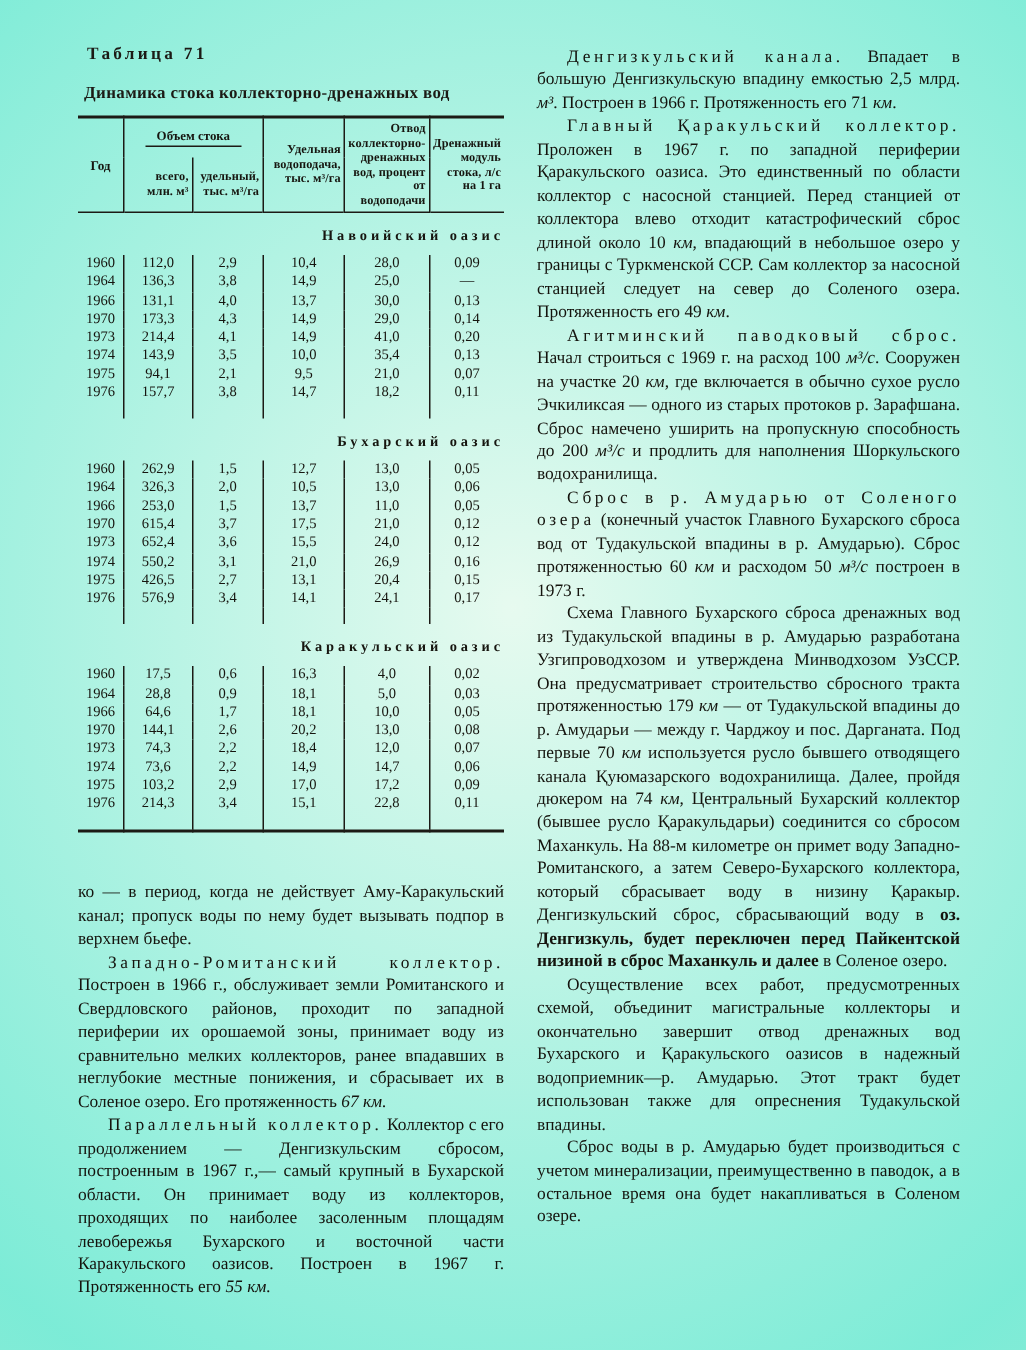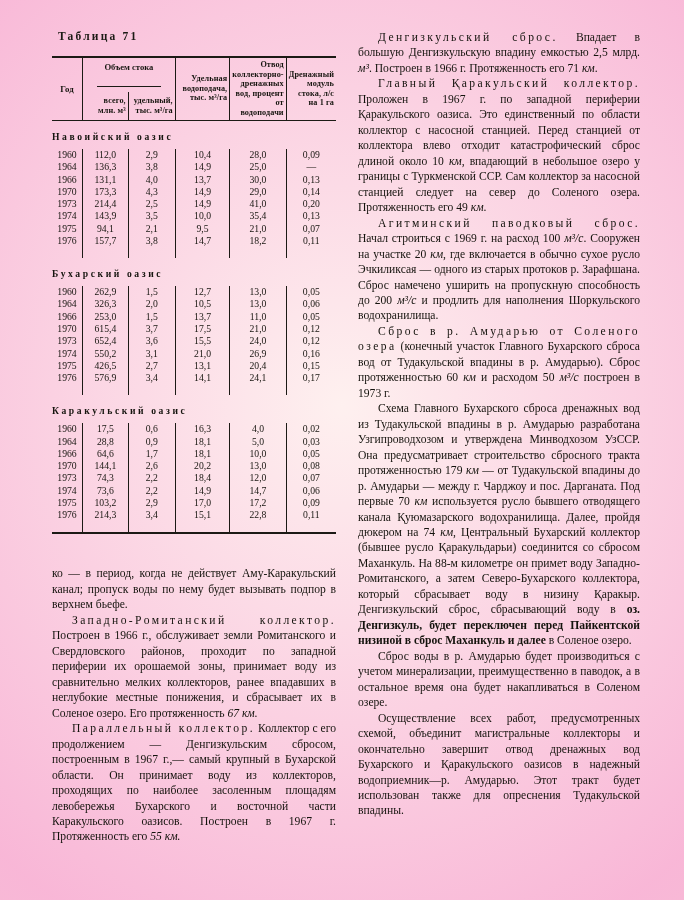--- a/index.html
+++ b/index.html
@@ -7,21 +7,21 @@
     padding: 0;
     background: #ffffff;
   }
   body {
     font-family: "Liberation Serif", "DejaVu Serif", serif;
   }
   .page {
     position: relative;
     width: 684px;
     height: 900px;
-    background: #f9a8d4;
+    background: #5eead4;
     overflow: hidden;
     box-sizing: border-box;
   }
   
   .paper-tint {
     position: absolute;
     inset: 0;
     background:
       radial-gradient(ellipse 120% 100% at 50% 45%, rgba(255,253,244,0.85) 0%, rgba(246,242,226,0.2) 65%, rgba(234,228,206,0.45) 100%);
     pointer-events: none;
@@ -79,30 +79,30 @@
   }
   .hdr-span {
     text-align: center;
     font-weight: bold;
     font-size: 8.6px;
     padding: 2px 0 2px 0 !important;
   }
   .hdr-span-inner {
     display: block;
     margin: 0 14px;
-    padding-bottom: 14px;
+    padding-bottom: 2px;
     border-bottom: 1.1px solid #1c1a15;
   }
   .hdr-year {
     text-align: center;
     font-weight: bold;
     font-size: 8.8px;
   }
   .oasis-row td {
-    text-align: left;
+    text-align: right;
     font-weight: bold;
     font-size: 9.6px;
     letter-spacing: 2.6px;
     padding: 10px 0 7px 0 !important;
   }
   .num { text-align: center; font-size: 9.7px; line-height: 1.265; }
   .yr  { text-align: center; font-size: 9.7px; line-height: 1.265; }
   .c-year { width: 34px; }
   .c-a { width: 52px; }
   .c-b { width: 48px; }
@@ -150,20 +150,21 @@
 
 <div class="page">
   <div class="paper-tint"></div>
 
   <div class="content">
     <div class="columns">
 
       <div class="col-left">
 
         <div class="tbl-caption">Таблица 71</div>
+        <div class="tbl-title">Динамика стока коллекторно-дренажных вод</div>
 
         <table class="data">
           <colgroup>
             <col class="c-year">
               <col class="c-a">
               <col class="c-b">
               <col class="c-c">
               <col class="c-d">
               <col class="c-e">
           </colgroup>
@@ -214,21 +215,21 @@
                 <td class="yr">1970</td>
                 <td class="num vline">173,3</td>
                 <td class="num vline">4,3</td>
                 <td class="num vline">14,9</td>
                 <td class="num vline">29,0</td>
                 <td class="num vline">0,14</td>
               </tr>
               <tr>
                 <td class="yr">1973</td>
                 <td class="num vline">214,4</td>
-                <td class="num vline">2,5</td>
+                <td class="num vline">4,1</td>
                 <td class="num vline">14,9</td>
                 <td class="num vline">41,0</td>
                 <td class="num vline">0,20</td>
               </tr>
               <tr>
                 <td class="yr">1974</td>
                 <td class="num vline">143,9</td>
                 <td class="num vline">3,5</td>
                 <td class="num vline">10,0</td>
                 <td class="num vline">35,4</td>
@@ -417,33 +418,33 @@
         <div class="body-text">
           <p class="noindent"><span>ко — в период, когда не действует Аму-Каракульский канал; пропуск воды по нему будет вызывать подпор в верхнем бьефе.</span></p>
           <p><span class="lead">Западно-Ромитанский коллектор.</span><span> Построен в 1966 г., обслуживает земли Ромитанского и Свердловского районов, проходит по западной периферии их орошаемой зоны, принимает воду из сравнительно мелких коллекторов, ранее впадавших в неглубокие местные понижения, и сбрасывает их в Соленое озеро. Его протяженность</span> <span class="ital">67 км.</span></p>
           <p><span class="lead">Параллельный коллектор.</span><span> Коллектор с его продолжением — Денгизкульским сбросом, построенным в 1967 г.,— самый крупный в Бухарской области. Он принимает воду из коллекторов, проходящих по наиболее засоленным площадям левобережья Бухарского и восточной части Каракульского оазисов. Построен в 1967 г. Протяженность его</span> <span class="ital">55 км.</span></p>
         </div>
       </div>
 
       <div class="col-right">
         <div class="body-text">
 
-          <p><span class="lead">Денгизкульский сброс.</span><span> Впадает в большую Денгизкульскую впадину емкостью 2,5 млрд. </span><span class="ital">м³</span><span>. Построен в 1966 г. Протяженность его 71 </span><span class="ital">км</span><span>.</span></p>
+          <p><span class="lead">Денгизкульский канала.</span><span> Впадает в большую Денгизкульскую впадину емкостью 2,5 млрд. </span><span class="ital">м³</span><span>. Построен в 1966 г. Протяженность его 71 </span><span class="ital">км</span><span>.</span></p>
 
           <p><span class="lead">Главный Қаракульский коллектор.</span><span> Проложен в 1967 г. по западной периферии Қаракульского оазиса. Это единственный по области коллектор с насосной станцией. Перед станцией от коллектора влево отходит катастрофический сброс длиной около 10 </span><span class="ital">км</span><span>, впадающий в небольшое озеро у границы с Туркменской ССР. Сам коллектор за насосной станцией следует на север до Соленого озера. Протяженность его 49 </span><span class="ital">км</span><span>.</span></p>
 
           <p><span class="lead">Агитминский паводковый сброс.</span><span> Начал строиться с 1969 г. на расход 100 </span><span class="ital">м³/с</span><span>. Сооружен на участке 20 </span><span class="ital">км</span><span>, где включается в обычно сухое русло Эчкиликсая — одного из старых протоков р. Зарафшана. Сброс намечено уширить на пропускную способность до 200 </span><span class="ital">м³/с</span><span> и продлить для наполнения Шоркульского водохранилища.</span></p>
 
           <p><span class="lead">Сброс в р. Амударью от Соленого озера</span><span> (конечный участок Главного Бухарского сброса вод от Тудакульской впадины в р. Амударью). Сброс протяженностью 60 </span><span class="ital">км</span><span> и расходом 50 </span><span class="ital">м³/с</span><span> построен в 1973 г.</span></p>
 
           <p><span>Схема Главного Бухарского сброса дренажных вод из Тудакульской впадины в р. Амударью разработана Узгипроводхозом и утверждена Минводхозом УзССР. Она предусматривает строительство сбросного тракта протяженностью 179 </span><span class="ital">км</span><span> — от Тудакульской впадины до р. Амударьи — между г. Чарджоу и пос. Дарганата. Под первые 70 </span><span class="ital">км</span><span> используется русло бывшего отводящего канала Қуюмазарского водохранилища. Далее, пройдя дюкером на 74 </span><span class="ital">км</span><span>, Центральный Бухарский коллектор (бывшее русло Қаракульдарьи) соединится со сбросом Маханкуль. На 88-м километре он примет воду Западно-Ромитанского, а затем Северо-Бухарского коллектора, который сбрасывает воду в низину Қаракыр. Денгизкульский сброс, сбрасывающий воду в </span><span class="bold">оз. Денгизкуль, будет переключен перед Пайкентской низиной в сброс Маханкуль и далее</span><span> в Соленое озеро.</span></p>
 
+          <p><span>Осуществление всех работ, предусмотренных схемой, объединит магистральные коллекторы и окончательно завершит отвод дренажных вод Бухарского и Қаракульского оазисов в надежный водоприемник—р. Амударью. Этот тракт будет использован также для опреснения Тудакульской впадины.</span></p>
+
           <p><span>Сброс воды в р. Амударью будет производиться с учетом минерализации, преимущественно в паводок, а в остальное время она будет накапливаться в Соленом озере.</span></p>
-
-          <p><span>Осуществление всех работ, предусмотренных схемой, объединит магистральные коллекторы и окончательно завершит отвод дренажных вод Бухарского и Қаракульского оазисов в надежный водоприемник—р. Амударью. Этот тракт будет использован также для опреснения Тудакульской впадины.</span></p>
 
         </div>
       </div>
 
     </div>
   </div>
 
 </div>
 
 </body></html>

